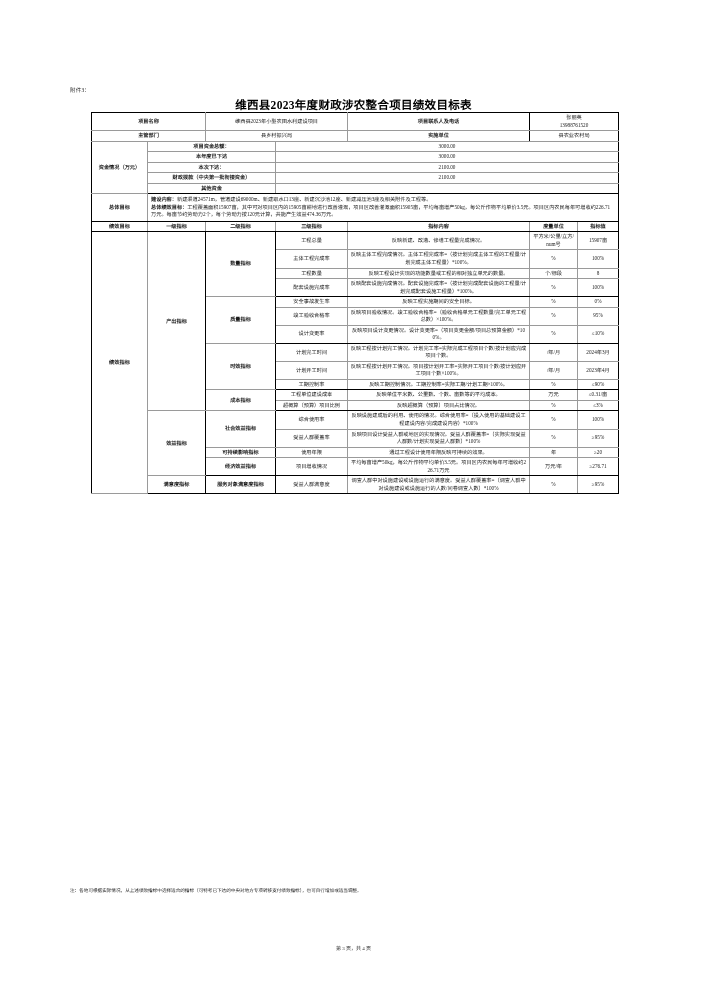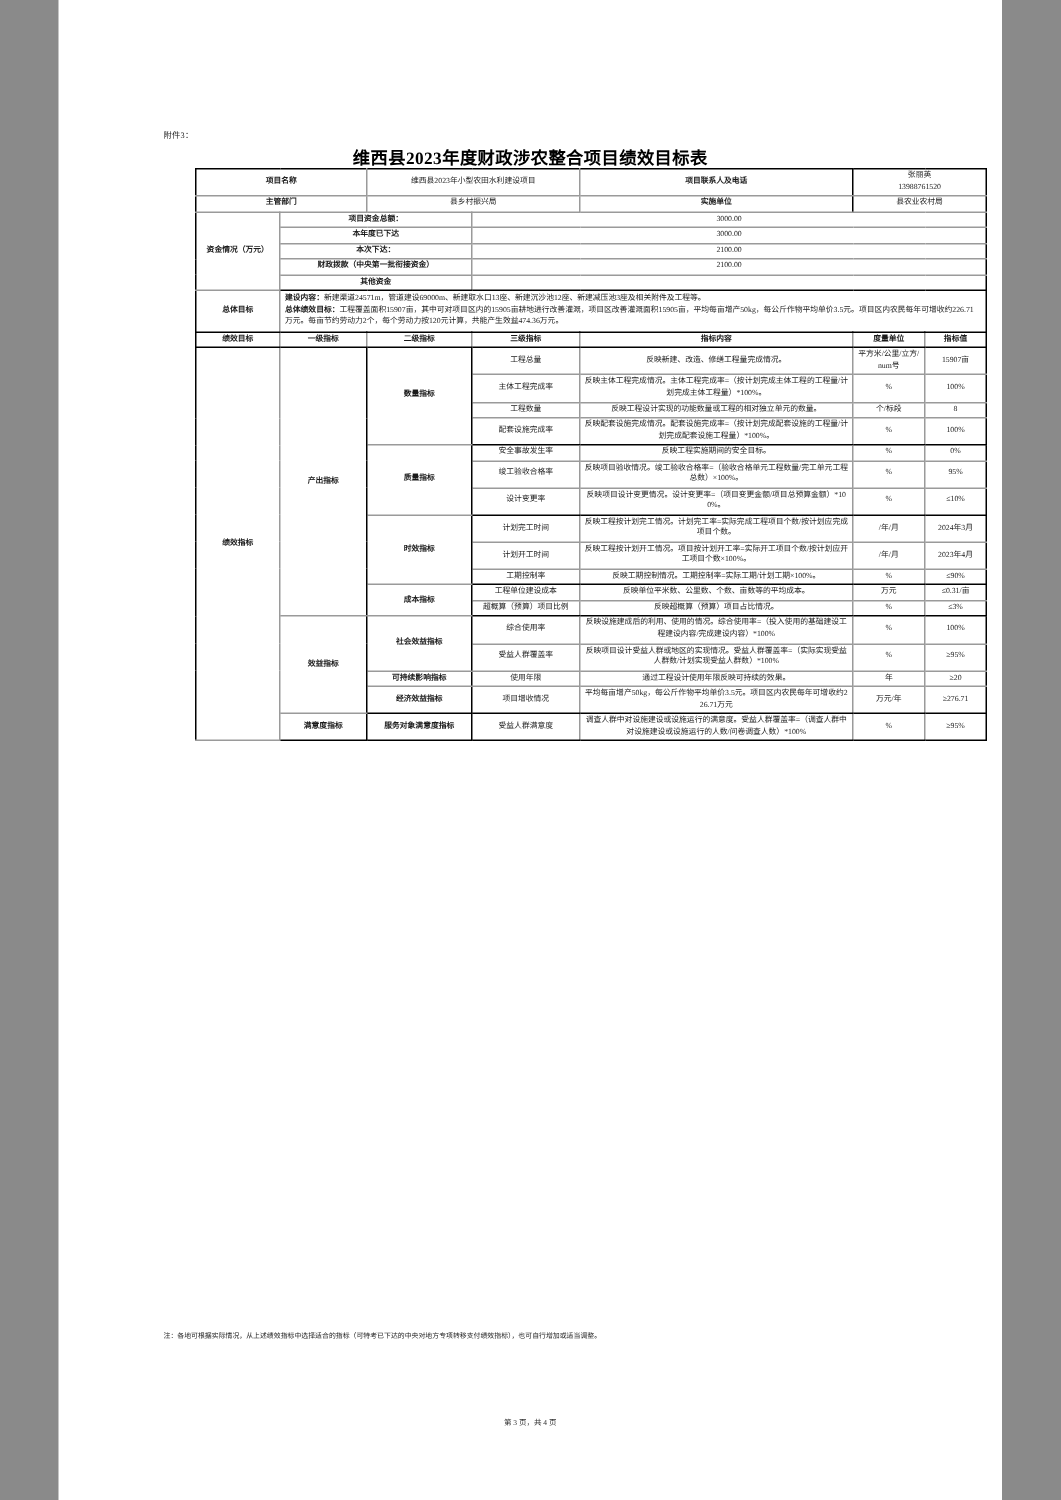--- a/index.html
+++ b/index.html
@@ -4,21 +4,21 @@
 <style>
   html, body {
     margin: 0;
     padding: 0;
     background: #8a8a8a;
   }
   body {
     font-family: "Liberation Serif", "DejaVu Serif", serif;
   }
   .page {
-    width: 629px;
+    width: 707px;
     height: 1000px;
     background: #ffffff;
     position: relative;
     box-sizing: border-box;
     overflow: hidden;
     margin: 0 auto;
   }
   .attach-label {
     position: absolute;
     left: 70px;

